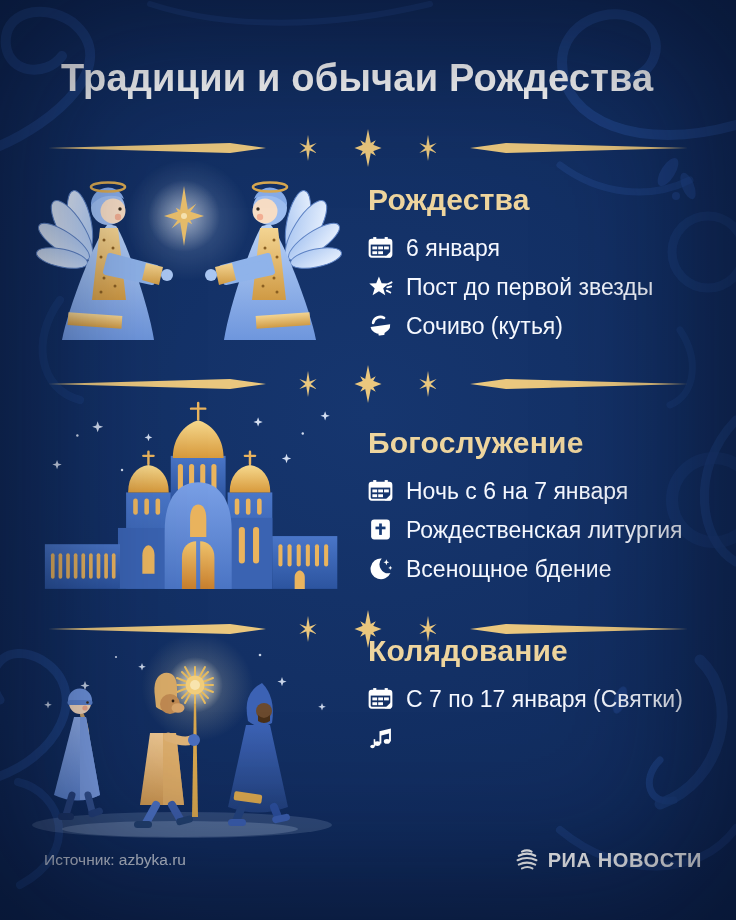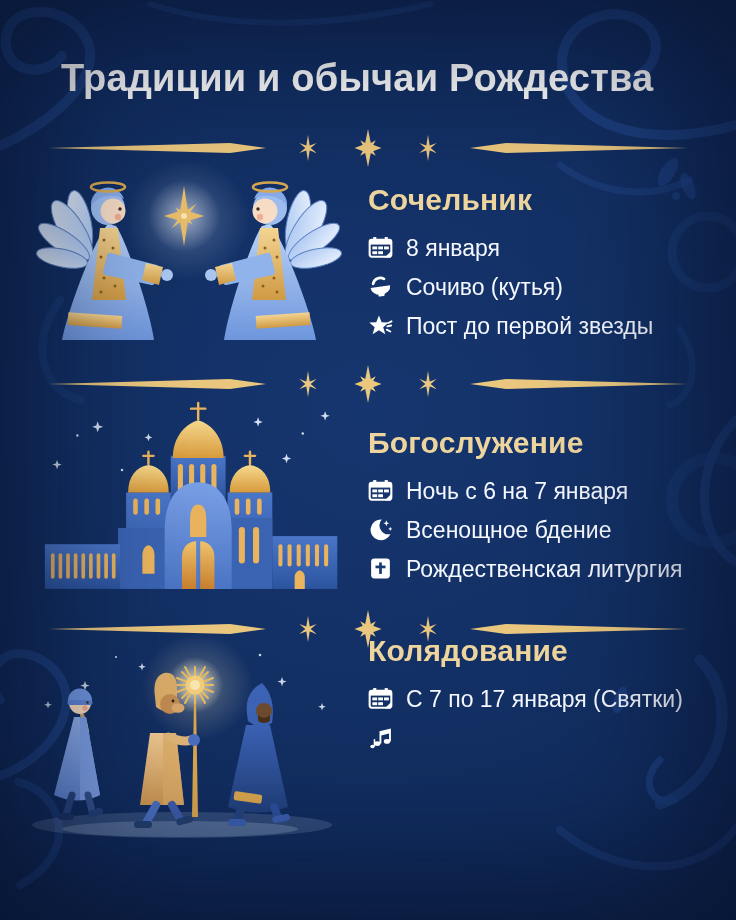--- a/index.html
+++ b/index.html
@@ -194,59 +194,59 @@
       <circle r="36" fill="url(#starGlow)"></circle>
       <g fill="#e7bd6b">
         <path d="M0,-30 L4,-5 L20,0 L4,5 L0,30 L-4,5 L-20,0 L-4,-5 Z"></path>
         <path transform="rotate(45) scale(.58)" d="M0,-30 L4,-5 L20,0 L4,5 L0,30 L-4,5 L-20,0 L-4,-5 Z"></path>
       </g>
       <circle r="3" fill="#f7e3b0"></circle>
     </g>
   </svg>
 
   <div class="stext t1">
-    <h2 class="sec-title">Сочельник</h2>
+    <h2 class="sec-title">Рождества</h2>
     <div class="facts">
       <div class="fact">
         <svg class="fic" viewBox="0 0 24 24">
           <rect x="5" y="2" width="3" height="3.5" fill="#fff"></rect>
             <rect x="16" y="2" width="3" height="3.5" fill="#fff"></rect>
           <rect x="1.6" y="4.6" width="20.8" height="16.2" rx="2" fill="none" stroke="#fff" stroke-width="2"></rect>
           <rect x="1.6" y="4.6" width="20.8" height="4.6" fill="#fff"></rect>
           <g fill="#fff">
             <rect x="4.2" y="11" width="4.6" height="2.8"></rect>
               <rect x="9.8" y="11" width="4.6" height="2.8"></rect>
               <rect x="15.4" y="11" width="4.6" height="2.8"></rect>
             <rect x="4.2" y="15.6" width="4.6" height="2.8"></rect>
               <rect x="9.8" y="15.6" width="4.6" height="2.8"></rect>
             <path d="M16,21.5 L22,21.5 L22,15.5 Z"></path>
           </g>
         </svg>
-        <span class="ftx">8 января</span>
-      </div>
-      <div class="fact">
-        <svg class="fic" viewBox="0 0 24 24">
-          <g transform="rotate(-8 12 13)">
-            <path d="M2.5,12 A9.5,8 0 0 0 21.5,12 Z" fill="#fff"></path>
-            <rect x="9" y="19.3" width="6" height="2.2" rx="1" fill="#fff"></rect>
-            <path d="M5.5,8.5 C7,3.5 13,2.5 16.5,5.2" fill="none" stroke="#fff" stroke-width="2.6" stroke-linecap="round"></path>
-          </g>
-        </svg>
-        <span class="ftx">Сочиво (кутья)</span>
+        <span class="ftx">6 января</span>
       </div>
       <div class="fact">
         <svg class="fic" viewBox="0 0 24 24">
           <path fill="#fff" d="M10.5 2.5 L13.1 8.9 L19.8 9.2 L14.6 13.6 L16.6 20.3 L10.5 16.5 L4.4 20.3 L6.4 13.6 L1.2 9.2 L7.9 8.9 Z"></path>
           <g stroke="#fff" stroke-width="1.8" stroke-linecap="round">
             <path d="M18.5,12.8 L22.2,12"></path>
               <path d="M18,16 L21.4,17.8"></path>
               <path d="M19.4,9.6 L22.6,8"></path>
           </g>
         </svg>
         <span class="ftx">Пост до первой звезды</span>
+      </div>
+      <div class="fact">
+        <svg class="fic" viewBox="0 0 24 24">
+          <g transform="rotate(-8 12 13)">
+            <path d="M2.5,12 A9.5,8 0 0 0 21.5,12 Z" fill="#fff"></path>
+            <rect x="9" y="19.3" width="6" height="2.2" rx="1" fill="#fff"></rect>
+            <path d="M5.5,8.5 C7,3.5 13,2.5 16.5,5.2" fill="none" stroke="#fff" stroke-width="2.6" stroke-linecap="round"></path>
+          </g>
+        </svg>
+        <span class="ftx">Сочиво (кутья)</span>
       </div>
     </div>
   </div>
 
   <svg class="art a2" viewBox="0 0 310 195">
     <defs>
       <linearGradient id="bldg" x1="0" y1="0" x2="0" y2="1">
         <stop offset="0" stop-color="#4a76c8"></stop>
           <stop offset="1" stop-color="#2c549f"></stop>
       </linearGradient>
@@ -359,33 +359,33 @@
               <rect x="15.4" y="11" width="4.6" height="2.8"></rect>
             <rect x="4.2" y="15.6" width="4.6" height="2.8"></rect>
               <rect x="9.8" y="15.6" width="4.6" height="2.8"></rect>
             <path d="M16,21.5 L22,21.5 L22,15.5 Z"></path>
           </g>
         </svg>
         <span class="ftx">Ночь с 6 на 7 января</span>
       </div>
       <div class="fact">
         <svg class="fic" viewBox="0 0 24 24">
+          <rect x="3" y="2.5" width="18" height="19" rx="3" fill="#fff"></rect>
+          <rect x="10.7" y="6.2" width="2.6" height="11" fill="#173a75"></rect>
+          <rect x="7.2" y="9.2" width="9.6" height="2.6" fill="#173a75"></rect>
+        </svg>
+        <span class="ftx">Рождественская литургия</span>
+      </div>
+      <div class="fact">
+        <svg class="fic" viewBox="0 0 24 24">
           <path d="M13.2,2.4 A10,10 0 1 0 21.6,16.4 A8.6,8.6 0 0 1 13.2,2.4 Z" fill="#fff"></path>
           <path d="M17.6,3.2 l.8,2 2,.8 -2,.8 -.8,2 -.8,-2 -2,-.8 2,-.8 Z" fill="#fff"></path>
           <path d="M21.4,9.4 l.6,1.4 1.4,.6 -1.4,.6 -.6,1.4 -.6,-1.4 -1.4,-.6 1.4,-.6 Z" fill="#fff"></path>
         </svg>
         <span class="ftx">Всенощное бдение</span>
-      </div>
-      <div class="fact">
-        <svg class="fic" viewBox="0 0 24 24">
-          <rect x="3" y="2.5" width="18" height="19" rx="3" fill="#fff"></rect>
-          <rect x="10.7" y="6.2" width="2.6" height="11" fill="#173a75"></rect>
-          <rect x="7.2" y="9.2" width="9.6" height="2.6" fill="#173a75"></rect>
-        </svg>
-        <span class="ftx">Рождественская литургия</span>
       </div>
     </div>
   </div>
 
   <svg class="art a3" viewBox="0 0 310 198">
     <defs>
       <linearGradient id="coatG" x1="0" y1="0" x2="0" y2="1">
         <stop offset="0" stop-color="#8fadе8"></stop>
           <stop offset="0" stop-color="#8fade8"></stop>
           <stop offset="1" stop-color="#5d84d0"></stop>
@@ -499,15 +499,30 @@
           <ellipse cx="18.2" cy="15.8" rx="3" ry="2.3" fill="#fff"></ellipse>
           <path d="M11.9,17.8 L11.9,6.8 L21.1,4.6 L21.1,15.8" fill="none" stroke="#fff" stroke-width="1.8"></path>
           <path d="M11.9,6.8 L21.1,4.6 L21.1,8 L11.9,10.2 Z" fill="#fff"></path>
           <ellipse cx="4.3" cy="20.6" rx="2.1" ry="1.7" fill="#fff"></ellipse>
           <path d="M6.2,20.4 L6.2,13.6" stroke="#fff" stroke-width="1.5"></path>
         </svg>
       </div>
     </div>
   </div>
 
+  <div class="footer">
+    <span class="source">Источник: azbyka.ru</span>
+    <div class="brand">
+      <svg class="bicon" viewBox="0 0 26 26">
+        <g fill="none" stroke="#ffffff" stroke-width="2.1" stroke-linecap="round">
+          <path d="M8,4.6 Q13,2.2 17.6,4.6"></path>
+          <path d="M4.8,8.8 Q13,4.4 21.2,8.8"></path>
+          <path d="M3.6,13.2 Q13,8.8 22.4,13.2"></path>
+          <path d="M4.8,17.6 Q13,13.6 21.2,17.6"></path>
+          <path d="M8,21.4 Q13.5,18.6 18.4,21.4"></path>
+        </g>
+      </svg>
+      <span class="btxt">РИА НОВОСТИ</span>
+    </div>
+  </div>
 
   <div class="vignette"></div>
 </div>
 
 </body></html>

